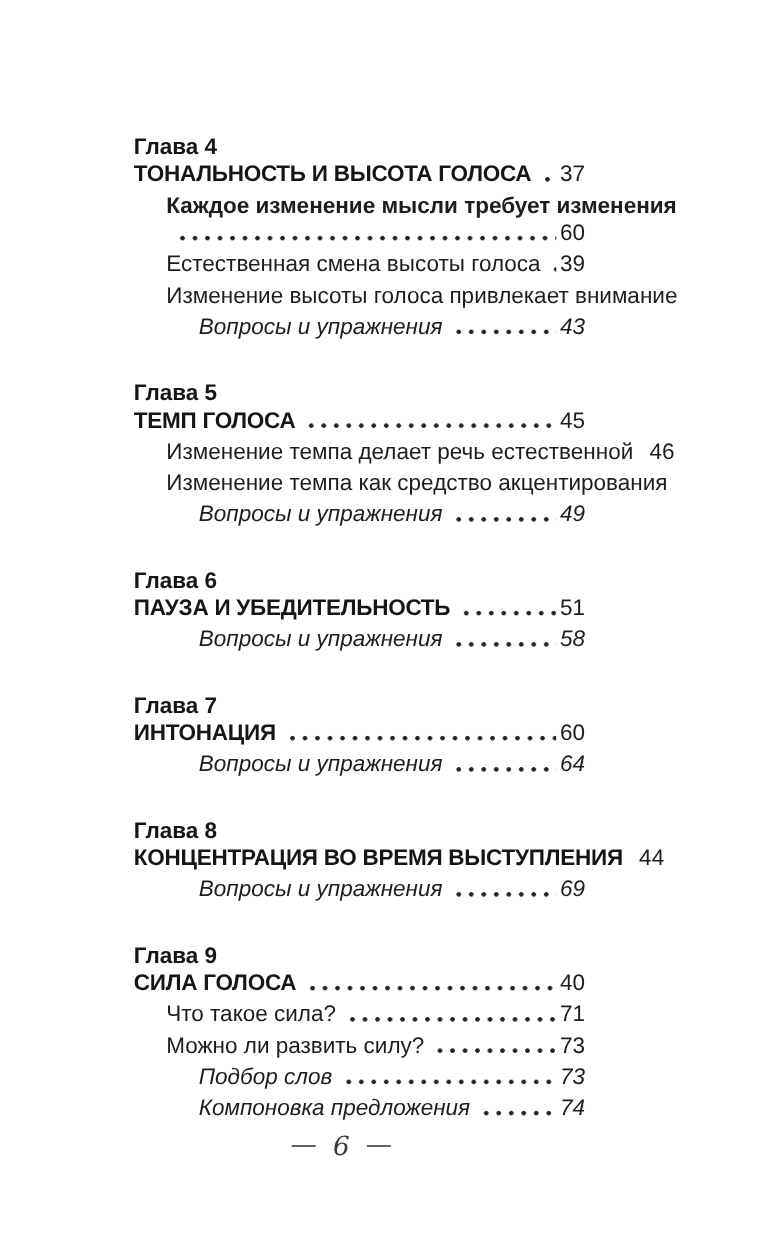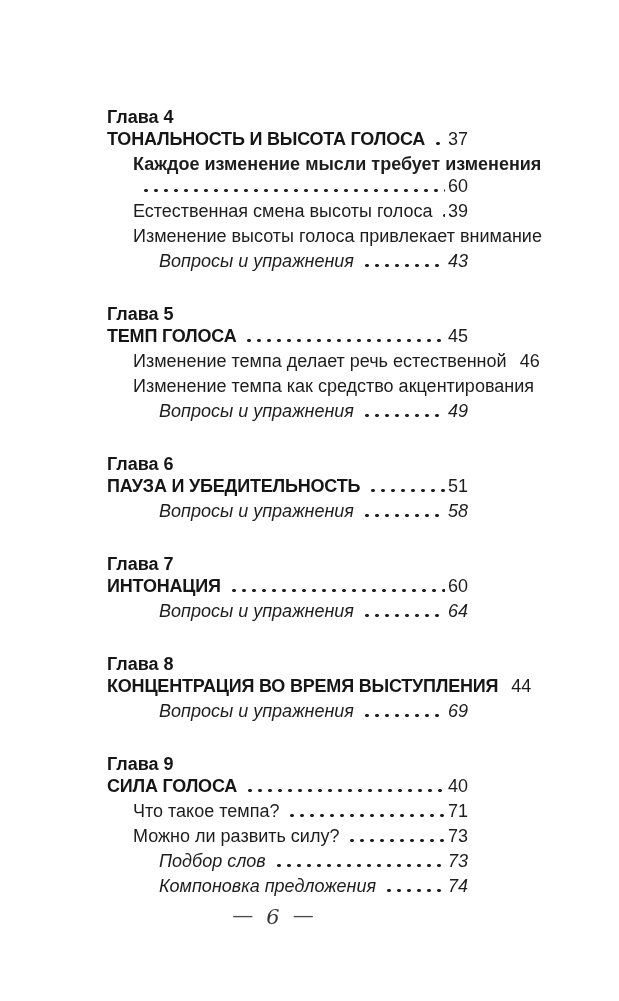--- a/index.html
+++ b/index.html
@@ -193,21 +193,21 @@
       </section>
       <section class="toc-section">
         <div class="chapter-label">Глава 9</div>
         <div class="row title-row">
           <span class="t">СИЛА ГОЛОСА</span>
           <span class="dots"></span>
           <span class="pg">40</span>
         </div>
         <div class="entry sub">
           <div class="row entry-last-line">
-            <span class="t">Что такое темпа?</span>
+            <span class="t">Что такое сила?</span>
             <span class="dots"></span>
             <span class="pg">71</span>
           </div>
         </div>
         <div class="entry sub">
           <div class="row entry-last-line">
             <span class="t">Можно ли развить силу?</span>
             <span class="dots"></span>
             <span class="pg">73</span>
           </div>

